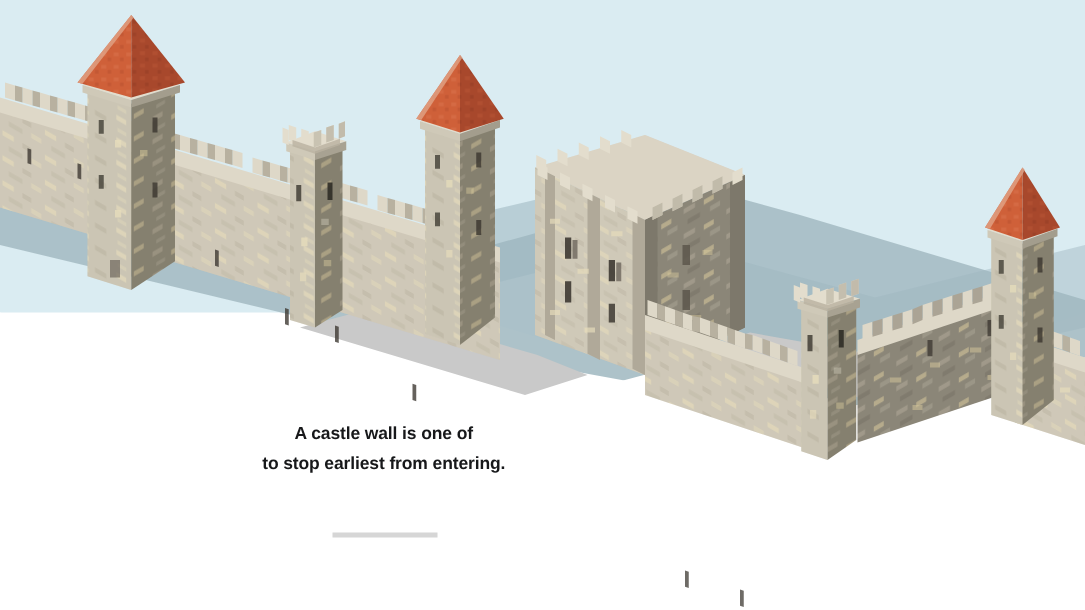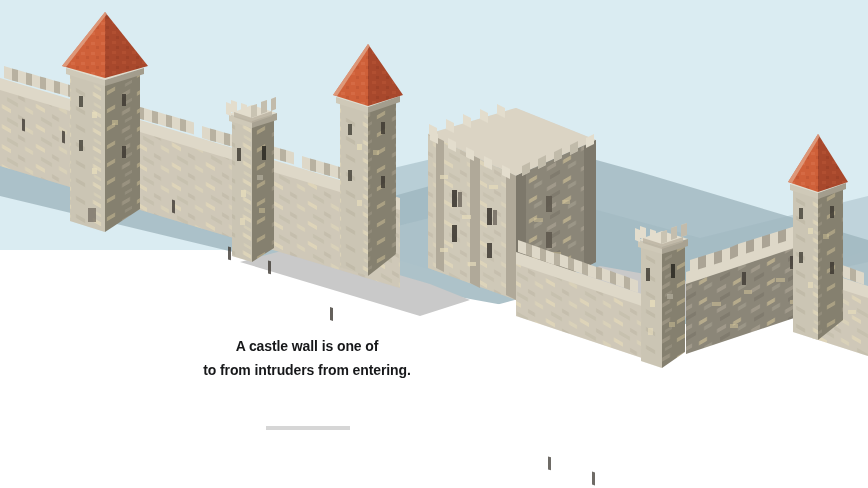--- a/index.html
+++ b/index.html
@@ -510,18 +510,18 @@
       <rect x="808" y="282" width="5" height="6" fill="#e6dcbb" opacity="0.7"></rect>
       <rect x="830" y="206" width="4" height="12" fill="#3e3a33" opacity="0.85"></rect>
       <rect x="830" y="262" width="4" height="12" fill="#3e3a33" opacity="0.85"></rect>
       <rect x="823" y="234" width="6" height="5" fill="#d8c99c" opacity="0.45"></rect>
     </g>
 
   </svg>
 
   <div id="caption-block">
     <span class="caption-line">A castle wall is one of</span>
-    <span class="caption-line">to from intruders from entering.</span>
+    <span class="caption-line">to stop earliest from entering.</span>
   </div>
 
   <div id="caption-divider"></div>
 
 </div>
 
 </body></html>

